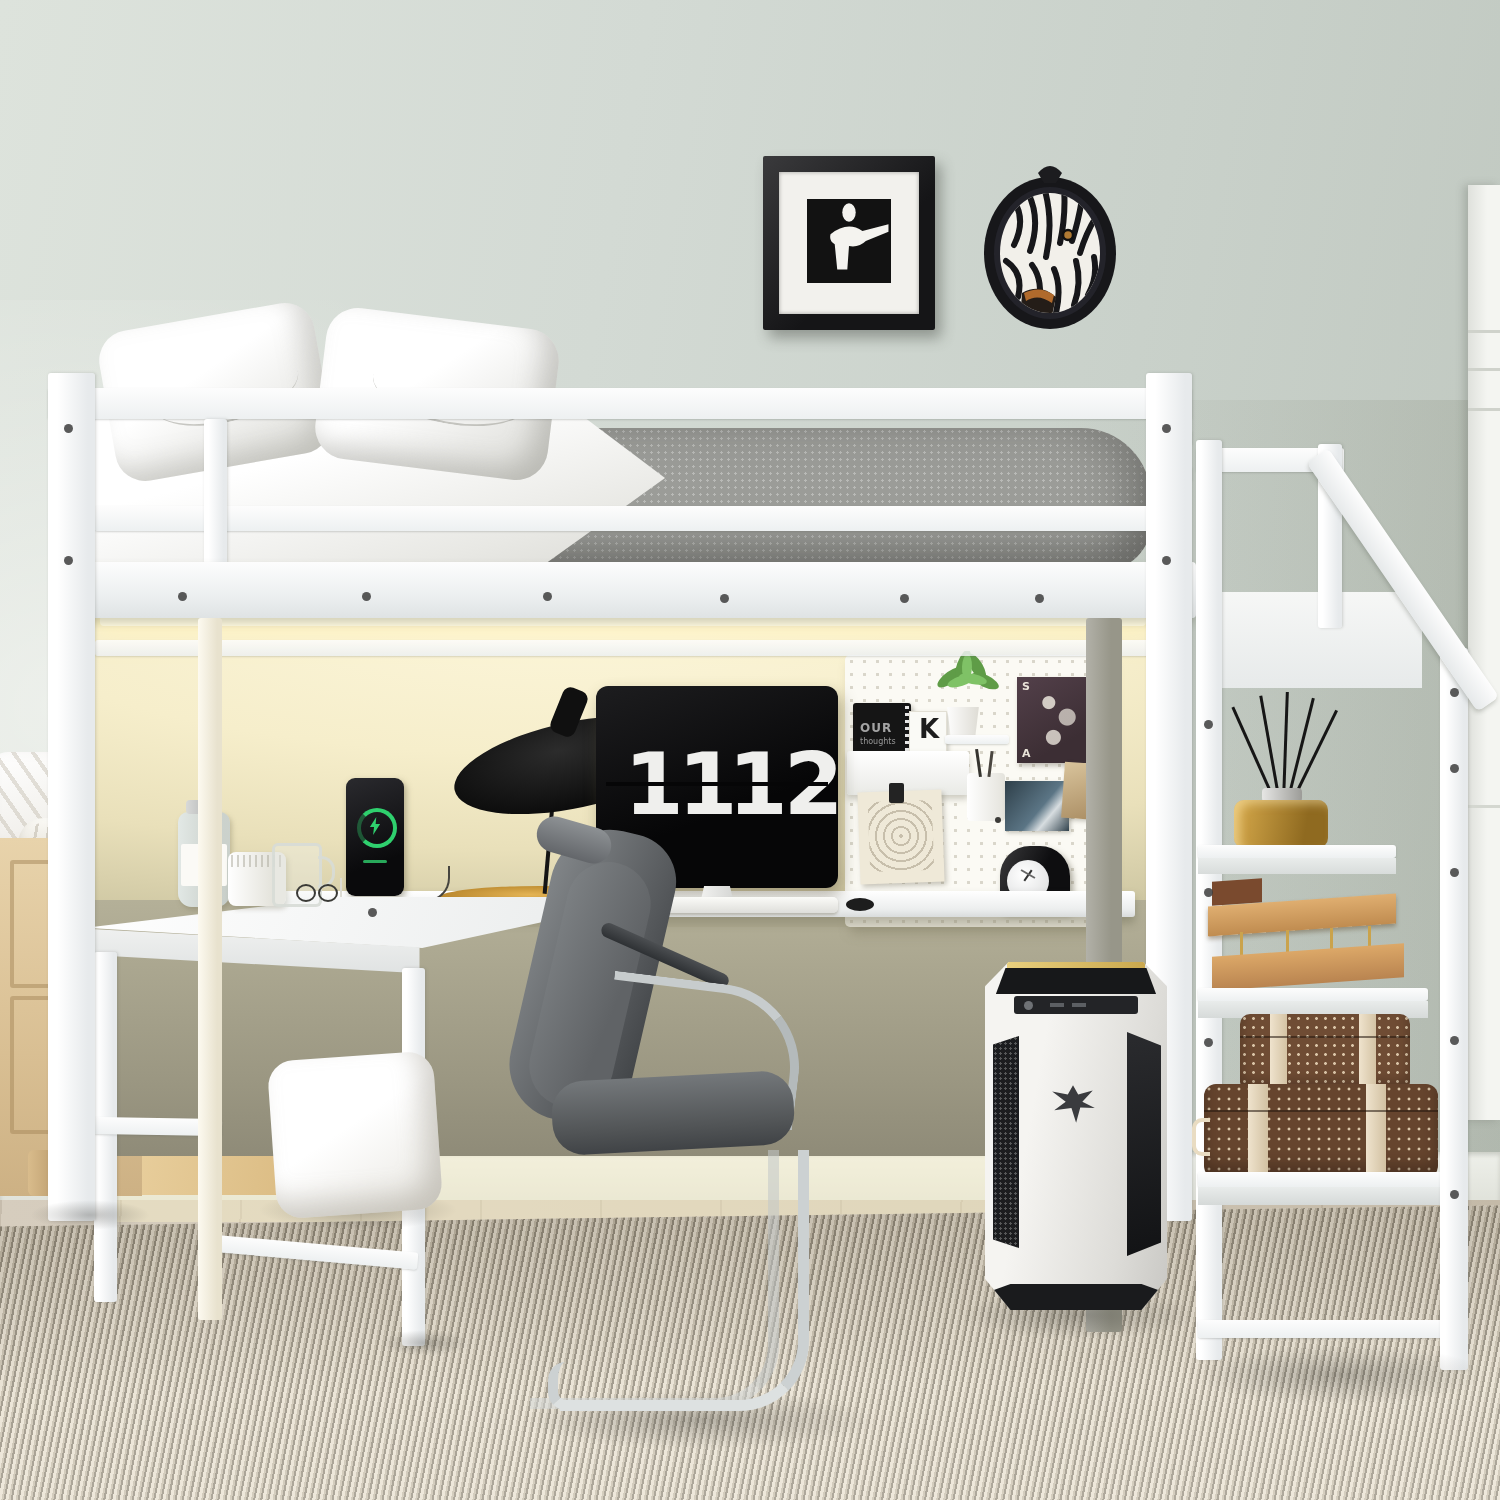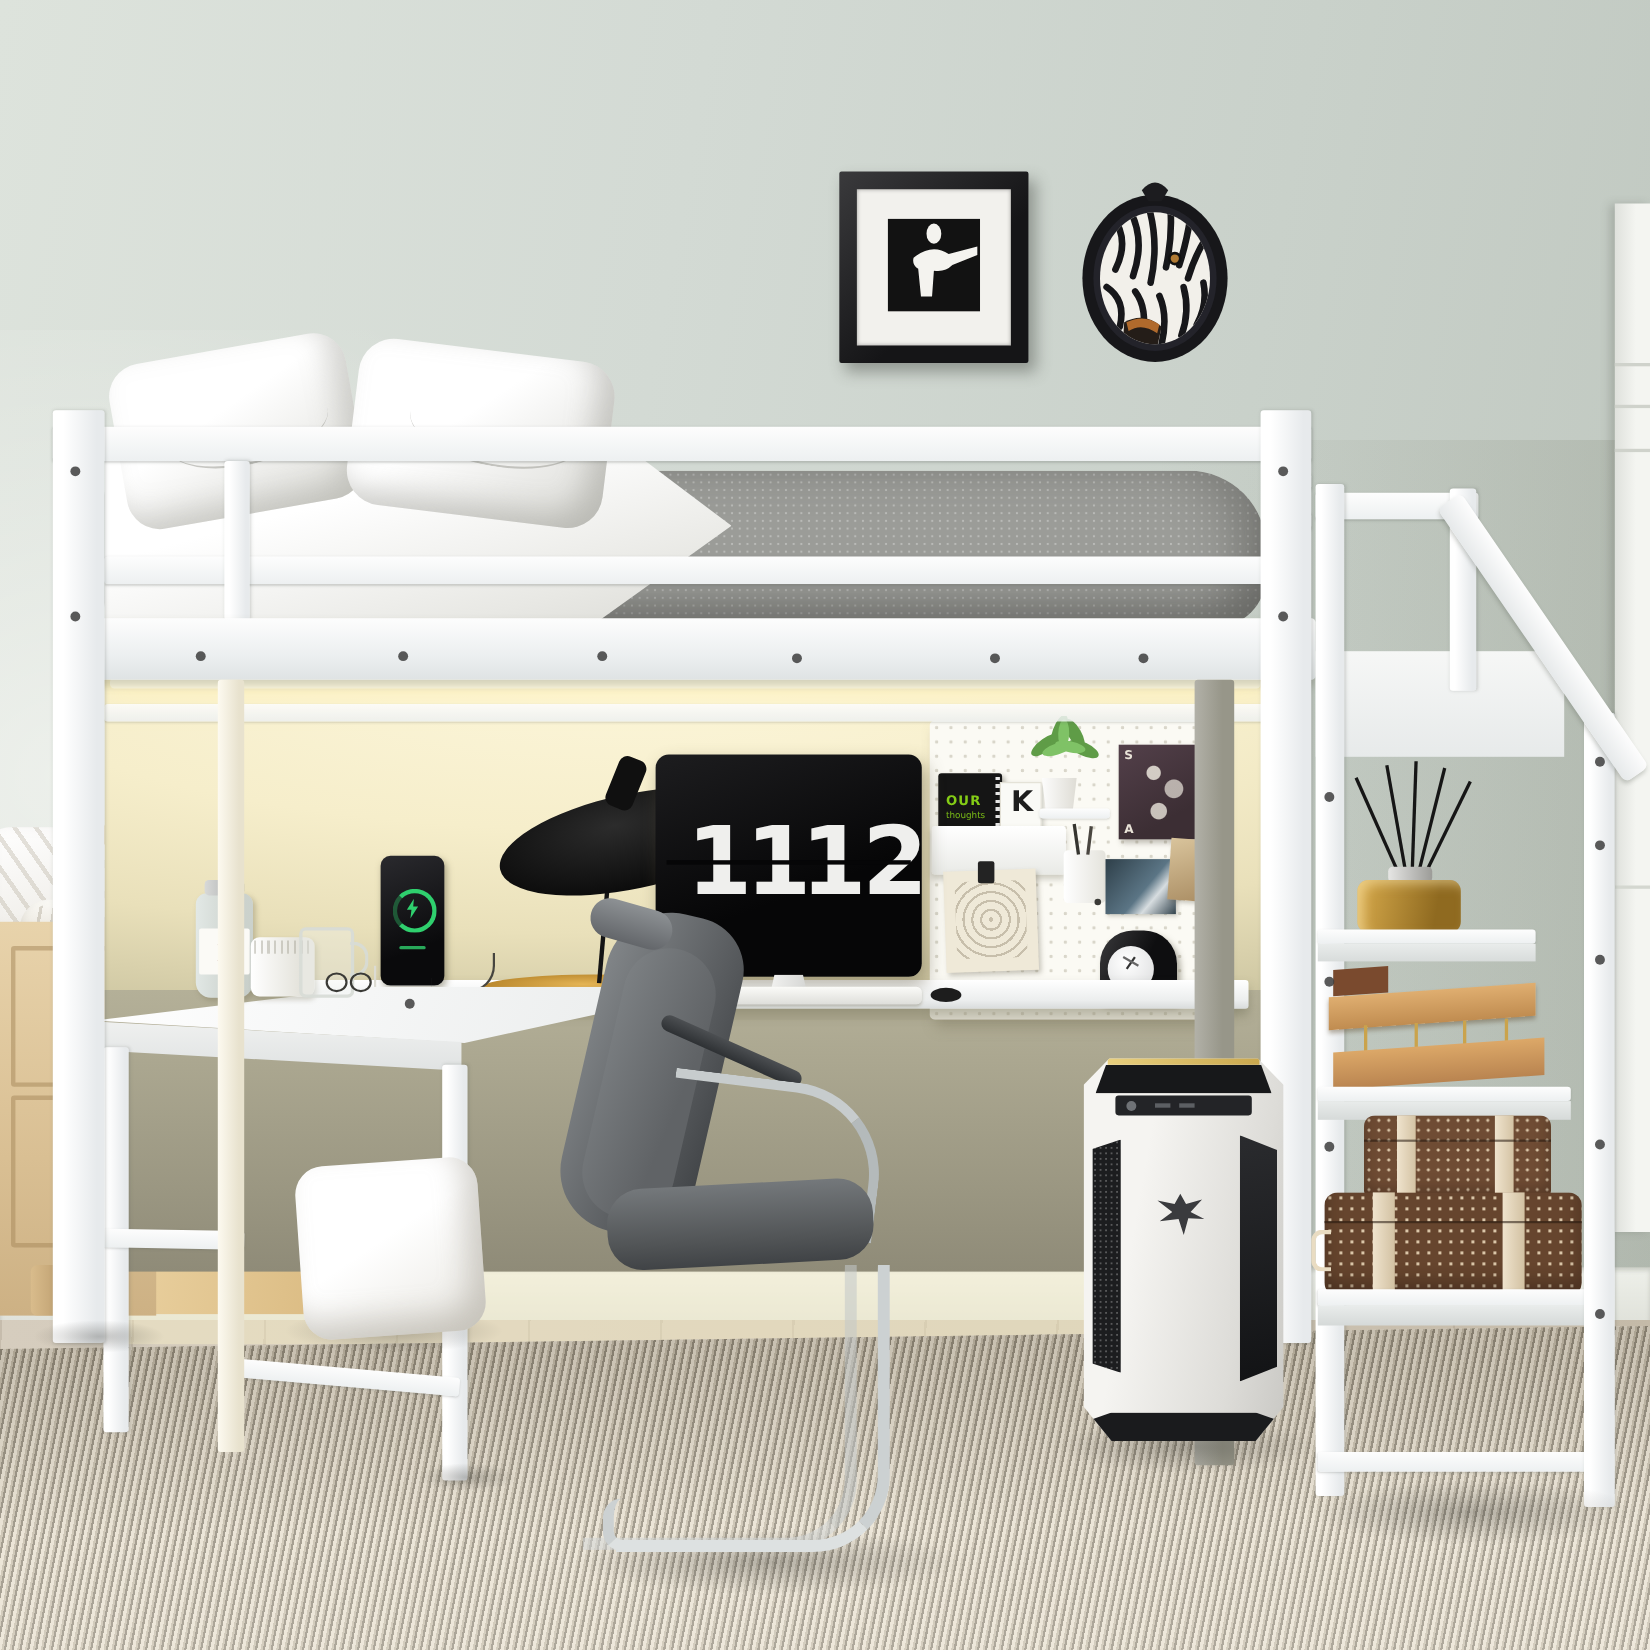--- a/index.html
+++ b/index.html
@@ -2,21 +2,21 @@
 <html><head>
 <meta charset="utf-8">
 <style>
   html,body{margin:0;padding:0;background:#888}
   .scene{position:relative;width:1500px;height:1500px;overflow:hidden;background:#d3dad4;font-family:"DejaVu Sans",sans-serif}
   .abs{position:absolute}
   .wf{background:linear-gradient(180deg,#fdfdfd,#edf0f1);border-radius:3px;box-shadow:0 1px 2px rgba(90,95,90,.25)}
   .wfv{background:linear-gradient(90deg,#ffffff 20%,#e7eaec 85%);border-radius:3px;box-shadow:1px 0 3px rgba(90,95,90,.25)}
   .screw{width:9px;height:9px;border-radius:50%;background:#3d3d3d;opacity:.85}
   .shadow{background:radial-gradient(ellipse at 50% 50%,rgba(40,40,35,.28),rgba(40,40,35,0) 70%)}
-  .label{color:#84cc16}
+  .label{color:#a3a3a3}
 </style>
 </head>
 <body>
 
 <div class="scene">
 
   <div class="abs" style="left:0;top:0;width:1500px;height:1215px;background:linear-gradient(100deg,#dde3dc 0%,#d3dad4 38%,#c9d1ca 70%,#bfc7bf 100%)"></div>
   <div class="abs" style="left:0;top:300px;width:600px;height:900px;background:radial-gradient(ellipse at 10% 45%,rgba(255,255,252,.5),rgba(255,255,252,0) 70%)"></div>
   <div class="abs" style="left:1050px;top:400px;width:450px;height:815px;background:linear-gradient(90deg,rgba(110,115,95,0),rgba(110,115,95,.18))"></div>
 

